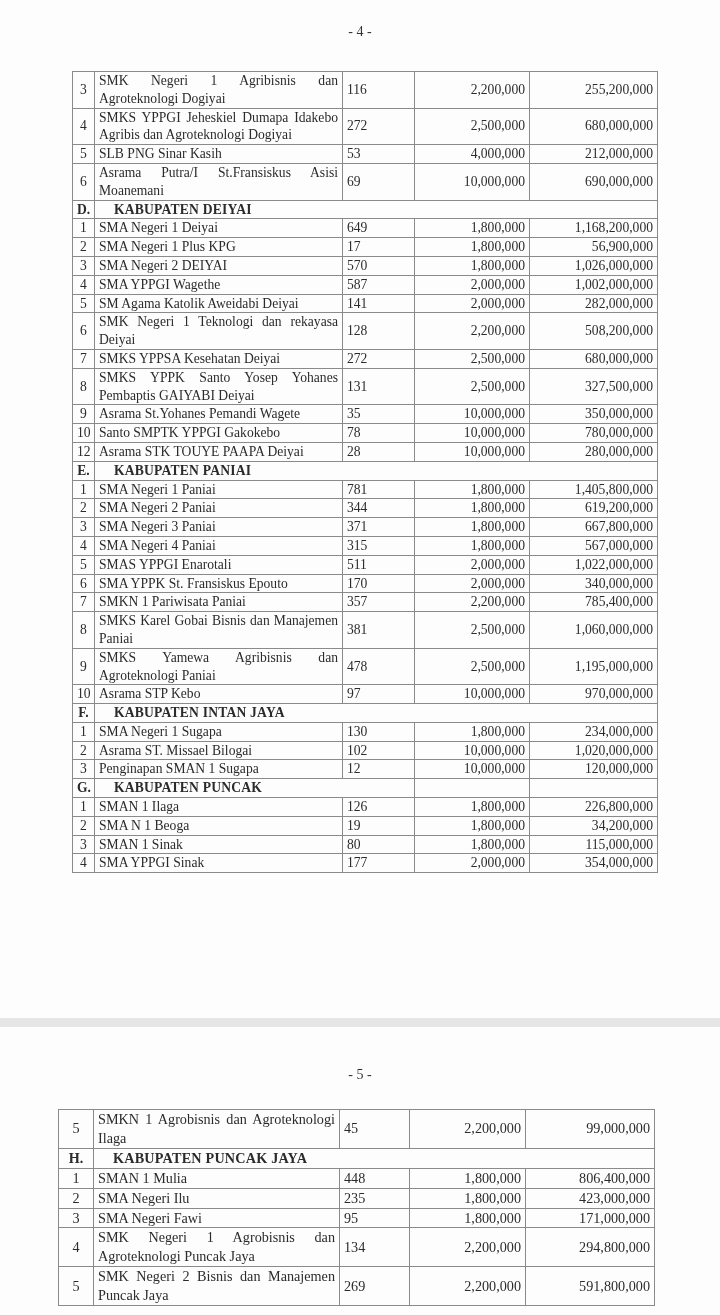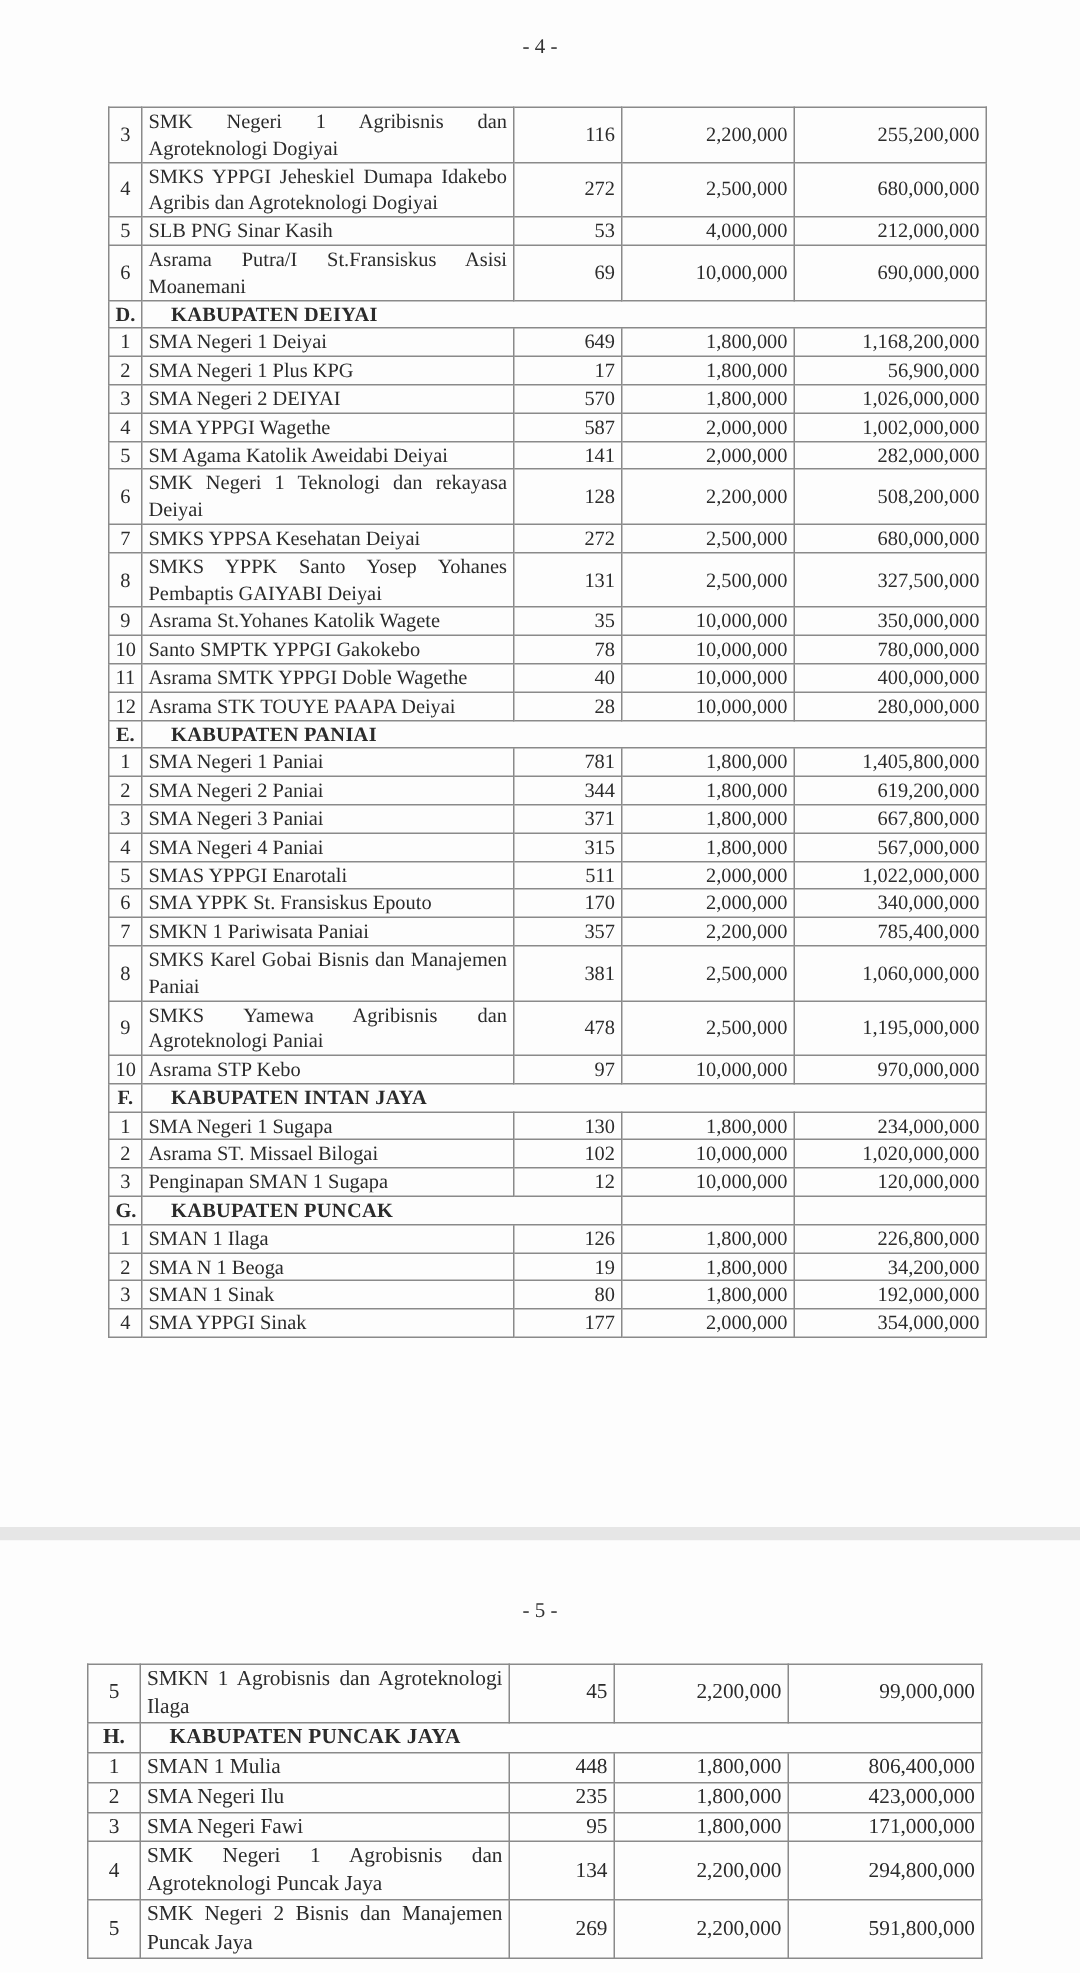--- a/index.html
+++ b/index.html
@@ -20,21 +20,21 @@
     font-family: "Liberation Serif", serif; color: #2b2b2b;
   }
   table.grant td {
     border: 1px solid #8a8a8a; padding: 0 4px; vertical-align: middle;
     overflow: hidden; white-space: normal;
   }
   #table4 { left: 72px; top: 71px; width: 585px; font-size: 13.6px; line-height: 17.8px; }
   #table5 { left: 58px; top: 1109px; width: 596px; font-size: 14.2px; line-height: 18.9px; }
   td.no { text-align: center; padding: 0 2px; }
   td.name { text-align: justify; text-align-last: left; }
-  td.qty { text-align: right; }
+  td.qty { text-align: left; }
   td.price, td.total { text-align: right; }
   tr.section td { font-weight: bold; }
   tr.section td.label { letter-spacing: 0.2px; padding-left: 19px; }
 </style>
 </head>
 <body>
 
 <div class="page" id="page4">
   <div class="page-number" style="top:24px;">- 4 -</div>
   <table class="grant" id="table4">
@@ -129,38 +129,31 @@
         </tr>
         <tr>
           <td class="no">8</td>
           <td class="name">SMKS YPPK Santo Yosep Yohanes Pembaptis GAIYABI Deiyai</td>
           <td class="qty">131</td>
           <td class="price">2,500,000</td>
           <td class="total">327,500,000</td>
         </tr>
         <tr>
           <td class="no">9</td>
-          <td class="name">Asrama St.Yohanes Katolik Wagete</td>
+          <td class="name">Asrama St.Yohanes Pemandi Wagete</td>
           <td class="qty">35</td>
           <td class="price">10,000,000</td>
           <td class="total">350,000,000</td>
         </tr>
         <tr>
           <td class="no">10</td>
           <td class="name">Santo SMPTK YPPGI Gakokebo</td>
           <td class="qty">78</td>
           <td class="price">10,000,000</td>
           <td class="total">780,000,000</td>
-        </tr>
-        <tr>
-          <td class="no">11</td>
-          <td class="name">Asrama SMTK YPPGI Doble Wagethe</td>
-          <td class="qty">40</td>
-          <td class="price">10,000,000</td>
-          <td class="total">400,000,000</td>
         </tr>
         <tr>
           <td class="no">12</td>
           <td class="name">Asrama STK TOUYE PAAPA Deiyai</td>
           <td class="qty">28</td>
           <td class="price">10,000,000</td>
           <td class="total">280,000,000</td>
         </tr>
         <tr class="section">
           <td class="no">E.</td>
@@ -279,21 +272,21 @@
           <td class="name">SMA N 1 Beoga</td>
           <td class="qty">19</td>
           <td class="price">1,800,000</td>
           <td class="total">34,200,000</td>
         </tr>
         <tr>
           <td class="no">3</td>
           <td class="name">SMAN 1 Sinak</td>
           <td class="qty">80</td>
           <td class="price">1,800,000</td>
-          <td class="total">192,000,000</td>
+          <td class="total">115,000,000</td>
         </tr>
         <tr>
           <td class="no">4</td>
           <td class="name">SMA YPPGI Sinak</td>
           <td class="qty">177</td>
           <td class="price">2,000,000</td>
           <td class="total">354,000,000</td>
         </tr>
       </tbody>
   </table>

